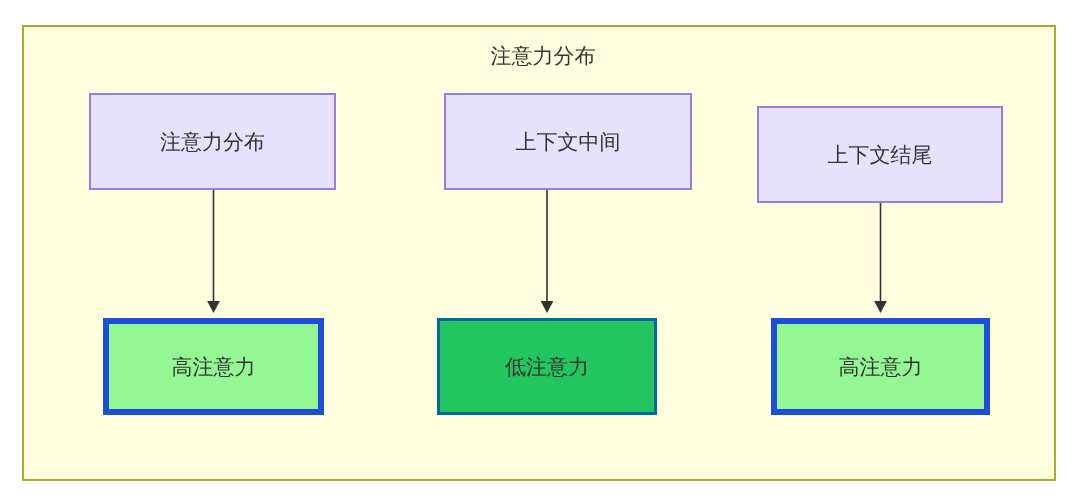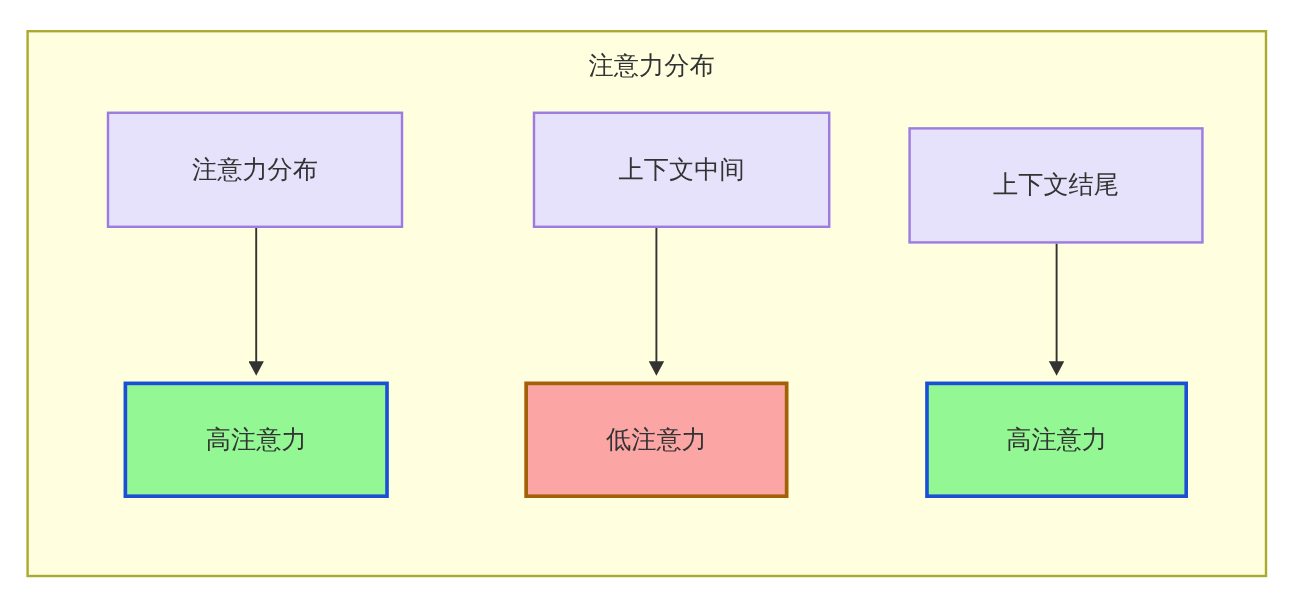--- a/index.html
+++ b/index.html
@@ -67,26 +67,26 @@
     color: #333333;
   }
 
   .node-source {
     background: #e6e2fb;
     border: 2px solid #9d7ce0;
   }
 
   .node-high {
     background: #93f893;
-    border: 3px solid #1d4ed8;
+    border: 6px solid #1d4ed8;
   }
 
   .node-low {
-    background: #fca5a5;
-    border: 3px solid #a16207;
+    background: #22c55e;
+    border: 3px solid #0369a1;
     text-align: right;
   }
 
   
   .col-1-top  { left: 89px;  top: 93px;  width: 247px; height: 97px; }
   .col-2-top  { left: 422px; top: 93px;  width: 248px; height: 97px; margin-left: 22px; }
   .col-3-top  { left: 757px; top: 106px;  width: 246px; height: 97px; }
 
   .col-1-bot  { left: 103px; top: 318px; width: 221px; height: 97px; }
   .col-2-bot  { left: 437px; top: 318px; width: 220px; height: 97px; }

